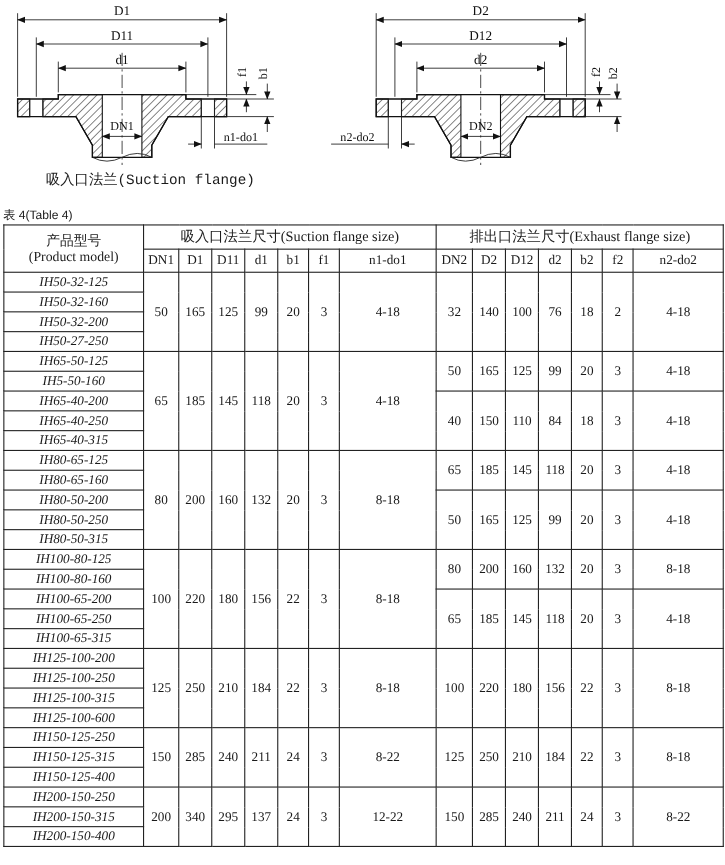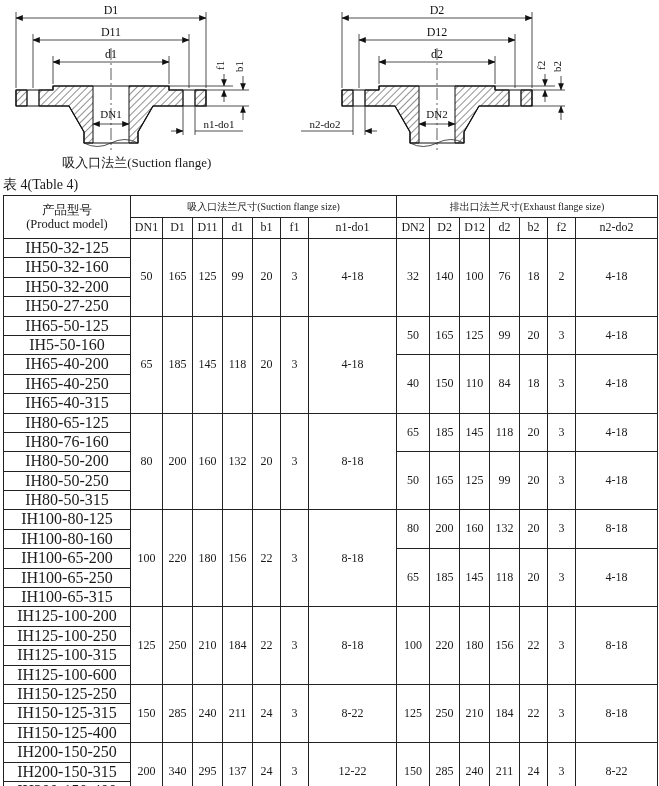--- a/index.html
+++ b/index.html
@@ -9,43 +9,43 @@
     color:#1a1a1a; overflow:hidden;
   }
   .page{width:547px;height:786px;position:relative;}
 
   
   .figure-row{display:flex;justify-content:center;gap:6px;padding-top:2px;}
   .fig{width:300px;height:150px;}
   .fig svg{display:block;}
   .captions{display:flex;width:100%;margin-top:2px;}
   .captions .cap{width:50%;text-align:center;font-size:13px;
-    font-family:Liberation Serif, serif;}
+    font-family:Liberation Mono, monospace;}
   .fig-caption{text-align:center;font-size:14px;margin-top:1px;
     font-family:"Liberation Sans","DejaVu Sans",sans-serif;}
 
   .dim-label{font-size:12px;fill:#111;font-family:"Liberation Serif",serif;}
   .dim-label-sm{font-size:11px;fill:#111;font-family:"Liberation Serif",serif;}
   .thin{stroke:#222;stroke-width:0.8;fill:none;}
   .outline{stroke:#111;stroke-width:1.2;fill:#fff;}
   .hatched{stroke:#111;stroke-width:1;fill:url(#hatch);}
   .centerline{stroke:#333;stroke-width:0.8;stroke-dasharray:12 3 2 3;fill:none;}
 
   
-  .table-label{font-size:14px;margin:4px 0 1px 3px;
-    font-family:Liberation Serif, serif;}
+  .table-label{font-size:11px;margin:16px 0 1px 3px;
+    font-family:Liberation Sans, sans-serif;}
   table{border-collapse:collapse;table-layout:fixed;width:654px;margin-left:3px;}
   th,td{border:1px solid #222;text-align:center;vertical-align:middle;
     font-size:12px;padding:0;line-height:1.15;overflow:hidden;white-space:nowrap;}
   thead th{font-weight:normal;}
-  th.group-h{font-size:10px;height:21px;}
+  th.group-h{font-size:13px;height:21px;}
   th.col-h{height:20px;}
   th.model-h{font-size:12.5px;}
   tbody td{height:17px;}
-  td.model-cell{font-size:16px;}
+  td.model-cell{font-size:12px;font-style:italic;}
   table{border:1.5px solid #111;}
 </style>
 </head>
 <body>
 
 <div class="page">
 
   <svg width="0" height="0" style="position:absolute" aria-hidden="true">
     <defs>
       <pattern id="hatch" width="5" height="5" patternUnits="userSpaceOnUse" patternTransform="rotate(45)">
@@ -294,21 +294,21 @@
           <td rowspan="5">8-18</td>
           <td rowspan="2">65</td>
           <td rowspan="2">185</td>
           <td rowspan="2">145</td>
           <td rowspan="2">118</td>
           <td rowspan="2">20</td>
           <td rowspan="2">3</td>
           <td rowspan="2">4-18</td>
         </tr>
         <tr>
-          <td class="model-cell">IH80-76-160</td>
+          <td class="model-cell">IH80-65-160</td>
         </tr>
         <tr>
           <td class="model-cell">IH80-50-200</td>
           <td rowspan="3">50</td>
           <td rowspan="3">165</td>
           <td rowspan="3">125</td>
           <td rowspan="3">99</td>
           <td rowspan="3">20</td>
           <td rowspan="3">3</td>
           <td rowspan="3">4-18</td>

